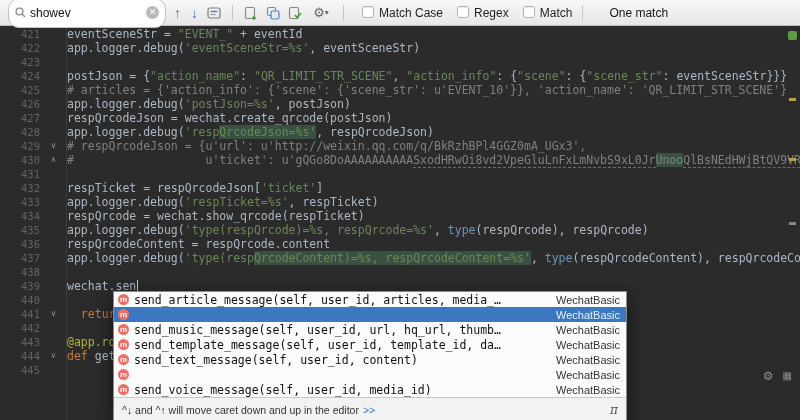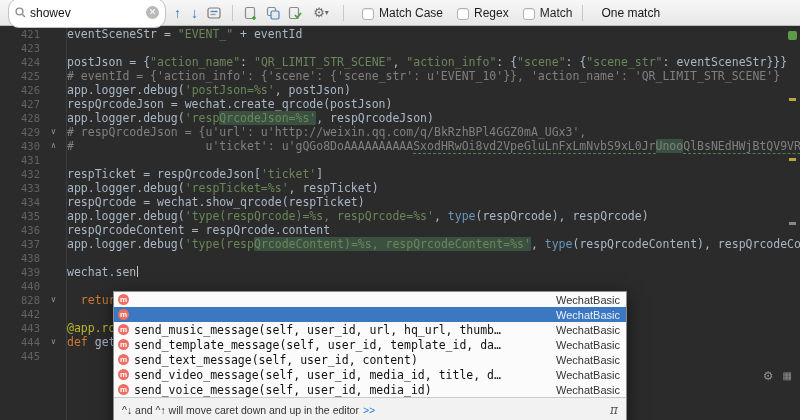--- a/index.html
+++ b/index.html
@@ -10,24 +10,24 @@
     border-bottom:1px solid #bdbdbd;display:flex;align-items:center;gap:6px;padding:0 8px;
     font:12px "Liberation Sans",sans-serif;color:#222;z-index:6}
   .sfield{display:flex;align-items:center;background:#fff;border:1px solid #c3c3c3;border-radius:11px;
     height:30px;width:158px;padding:0 6px;gap:4px;flex:none}
   .query{flex:1;color:#111}
   .clear{width:13px;height:13px;border-radius:50%;background:#b9b9b9;color:#fff;font-size:9px;line-height:13px;
     text-align:center;cursor:default;flex:none}
   .nav{color:#3d74bd;font-size:14px;font-weight:bold;line-height:14px;padding:0 2px}
   .tbicon{width:16px;height:16px;display:inline-flex;align-items:center;justify-content:center}
   .sep{width:1px;height:16px;background:#c7c7c7;margin:0 4px;flex:none}
-  .cb{display:flex;align-items:flex-end;gap:5px;margin-left:8px;color:#1f1f1f}
+  .cb{display:flex;align-items:flex-start;gap:5px;margin-left:8px;color:#1f1f1f}
   .box{width:12px;height:12px;background:#fff;border:1px solid #b1b1b1;border-radius:3px;
     box-shadow:inset 0 1px 1px rgba(0,0,0,.07);flex:none}
-  .result{margin-left:8px;color:#161616}
+  .result{margin-left:16px;color:#161616}
 
   
   .editor{position:absolute;left:0;top:26px;width:800px;height:394px;background:#2b2b2b;overflow:hidden}
   .gline{position:absolute;left:66px;top:0;bottom:0;width:1px;background:#3a3d3f}
   #lines{position:absolute;left:0;top:1px;right:0}
   .line{display:flex;height:14px;align-items:center}
   .ln{width:46px;text-align:right;padding-right:6px;color:#606366;font:10.5px "DejaVu Sans Mono",monospace;flex:none}
   .fold{width:15px;flex:none;color:#8d9295;font-size:8px;text-align:center;line-height:14px}
   .codeln{white-space:pre;font:11.5px "DejaVu Sans Mono",monospace;color:#a9b7c6;padding-left:6px}
   .d{color:#a9b7c6}.s{color:#6a8759}.c{color:#808080}.k{color:#cc7832}.y{color:#bbb529}.b{color:#6897bb}
@@ -130,33 +130,38 @@
 
 <div class="editor">
   <div class="gline"></div>
   <div id="lines">
       <div class="line">
         <span class="ln">421</span>
         <span class="fold"></span>
         <span class="codeln"><span class="d">eventSceneStr = </span><span class="s">"EVENT_"</span><span class="d"> + eventId</span></span>
       </div>
       <div class="line">
+        <span class="ln">422</span>
+        <span class="fold"></span>
+        <span class="codeln"><span class="d">app.logger.debug(</span><span class="s">'eventSceneStr=%s'</span><span class="d">, eventSceneStr)</span></span>
+      </div>
+      <div class="line">
         <span class="ln">423</span>
         <span class="fold"></span>
         <span class="codeln"></span>
       </div>
       <div class="line">
         <span class="ln">424</span>
         <span class="fold"></span>
         <span class="codeln"><span class="d">postJson = {</span><span class="s">"action_name"</span><span class="d">: </span><span class="s">"QR_LIMIT_STR_SCENE"</span><span class="d">, </span><span class="s">"action_info"</span><span class="d">: {</span><span class="s">"scene"</span><span class="d">: {</span><span class="s">"scene_str"</span><span class="d">: eventSceneStr}}}</span></span>
       </div>
       <div class="line">
         <span class="ln">425</span>
         <span class="fold"></span>
-        <span class="codeln"><span class="c"># eventId = {'action_info': {'scene': {'scene_str': u'EVENT_10'}}, 'action_name': 'QR_LIMIT_STR_SCENE'}</span></span>
+        <span class="codeln"><span class="c"># articles = {'action_info': {'scene': {'scene_str': u'EVENT_10'}}, 'action_name': 'QR_LIMIT_STR_SCENE'}</span></span>
       </div>
       <div class="line">
         <span class="ln">426</span>
         <span class="fold"></span>
         <span class="codeln"><span class="d">app.logger.debug(</span><span class="s">'postJson=%s'</span><span class="d">, postJson)</span></span>
       </div>
       <div class="line">
         <span class="ln">427</span>
         <span class="fold"></span>
         <span class="codeln"><span class="d">respQrcodeJson = wechat.create_qrcode(postJson)</span></span>
@@ -220,21 +225,21 @@
         <span class="ln">439</span>
         <span class="fold"></span>
         <span class="codeln"><span class="d">wechat.sen</span><span class="caret"></span></span>
       </div>
       <div class="line">
         <span class="ln">440</span>
         <span class="fold"></span>
         <span class="codeln"></span>
       </div>
       <div class="line">
-        <span class="ln">828</span>
+        <span class="ln">441</span>
         <span class="fold">∨</span>
         <span class="codeln"><span class="d">  </span><span class="k">return</span><span class="d"> resp</span></span>
       </div>
       <div class="line">
         <span class="ln">442</span>
         <span class="fold"></span>
         <span class="codeln"></span>
       </div>
       <div class="line">
         <span class="ln">443</span>
@@ -261,20 +266,21 @@
   <div class="corner">
     <span>⚙</span>
     <span style="font-size:10px">▦</span>
   </div>
 </div>
 
 <div class="popup">
   <div id="popup-items">
       <div class="prow">
         <span class="micon">m</span>
+        <span class="plabel">send_article_message(self, user_id, articles, media_…</span>
         <span class="pright">WechatBasic</span>
       </div>
       <div class="prow sel">
         <span class="micon">m</span>
         <span class="pright">WechatBasic</span>
       </div>
       <div class="prow">
         <span class="micon">m</span>
         <span class="plabel">send_music_message(self, user_id, url, hq_url, thumb…</span>
         <span class="pright">WechatBasic</span>
@@ -284,21 +290,20 @@
         <span class="plabel">send_template_message(self, user_id, template_id, da…</span>
         <span class="pright">WechatBasic</span>
       </div>
       <div class="prow">
         <span class="micon">m</span>
         <span class="plabel">send_text_message(self, user_id, content)</span>
         <span class="pright">WechatBasic</span>
       </div>
       <div class="prow">
         <span class="micon">m</span>
-        <span class="plabel">send_video_message(self, user_id, media_id, title, d…</span>
         <span class="pright">WechatBasic</span>
       </div>
       <div class="prow">
         <span class="micon">m</span>
         <span class="plabel">send_voice_message(self, user_id, media_id)</span>
         <span class="pright">WechatBasic</span>
       </div>
     </div>
   <div class="hintbar">
     <span>^↓ and ^↑ will move caret down and up in the editor</span>

